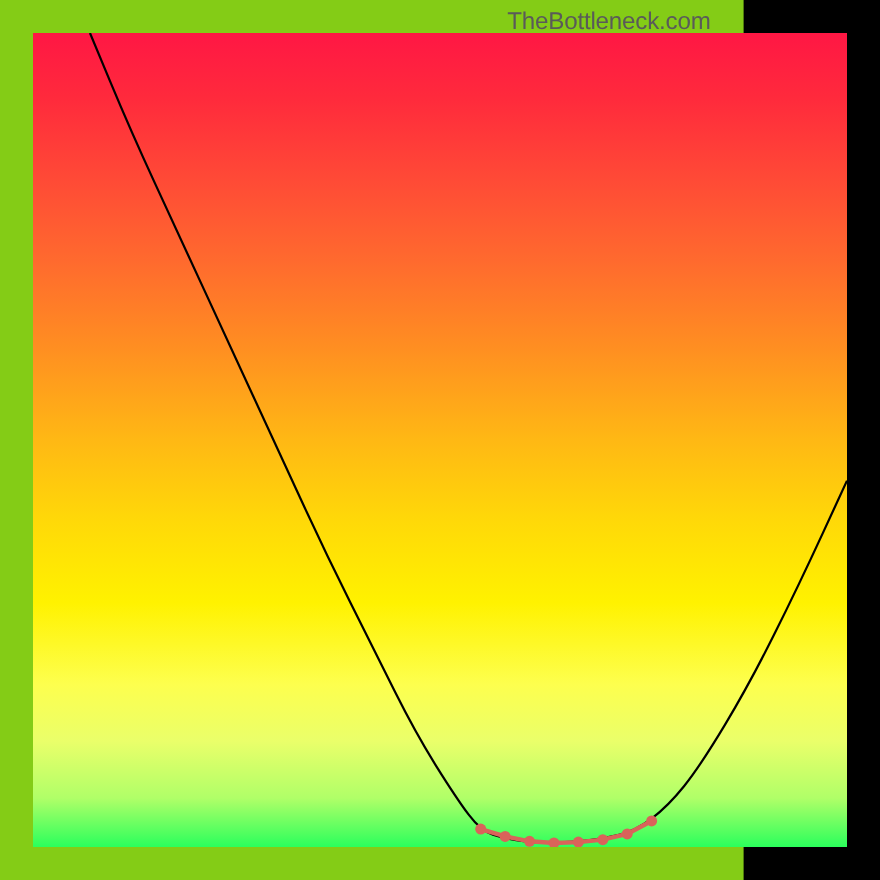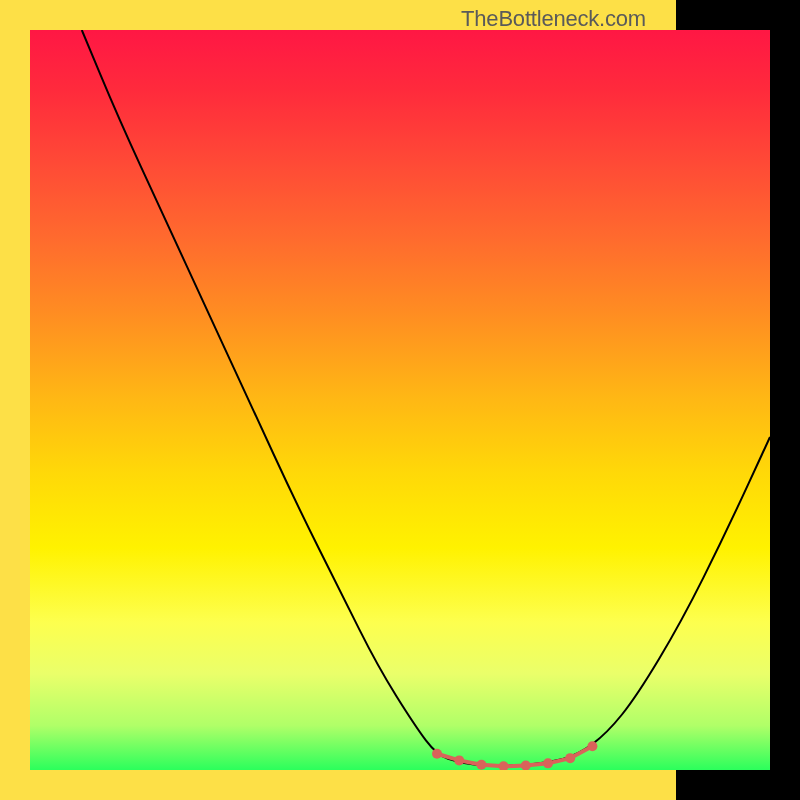--- a/index.html
+++ b/index.html
@@ -8,21 +8,21 @@
     width: 800px;
     height: 800px;
     background: #000;
     font-family: Arial, Helvetica, sans-serif;
     overflow: hidden;
   }
   .chart-wrap {
     position: relative;
     width: 676px;
     height: 800px;
-    background: #fde047;
+    background: #84cc16;
   }
   .plot-area {
     position: absolute;
     left: 30px;
     top: 30px;
     width: 740px;
     height: 740px;
     
     background: linear-gradient(
       to bottom,

